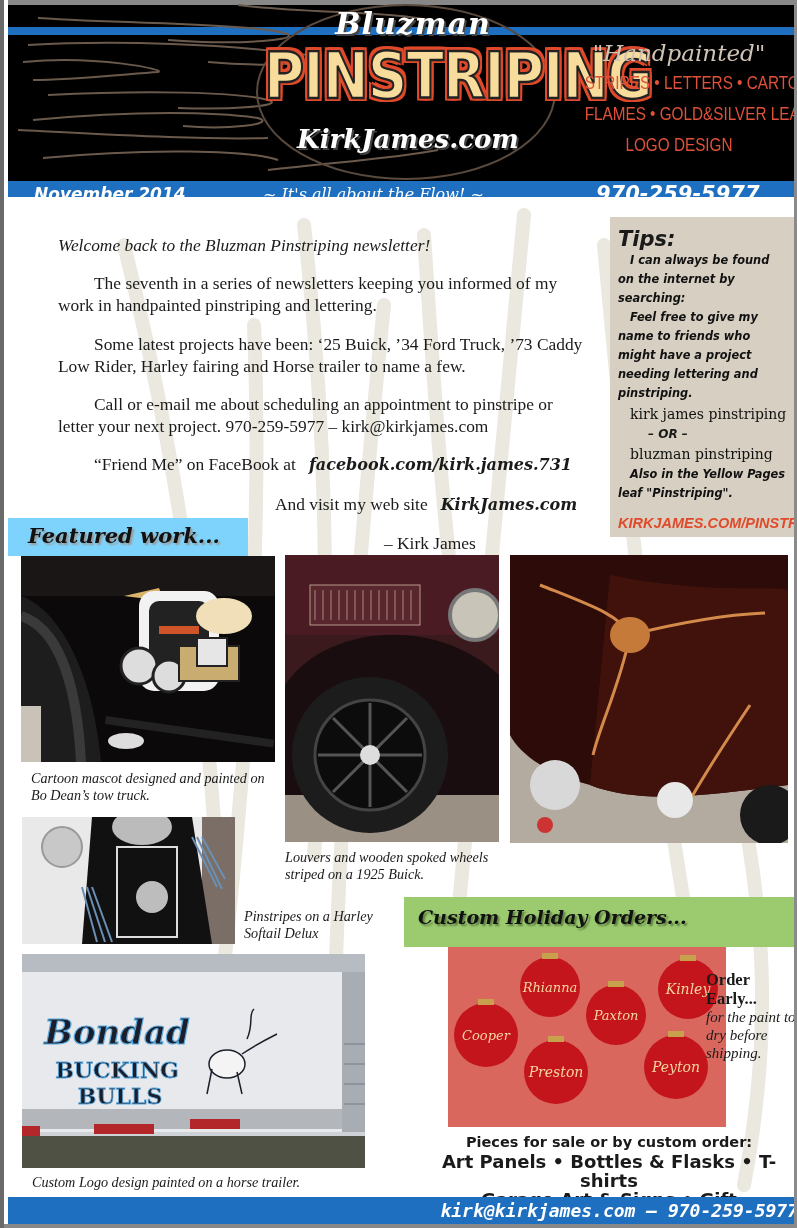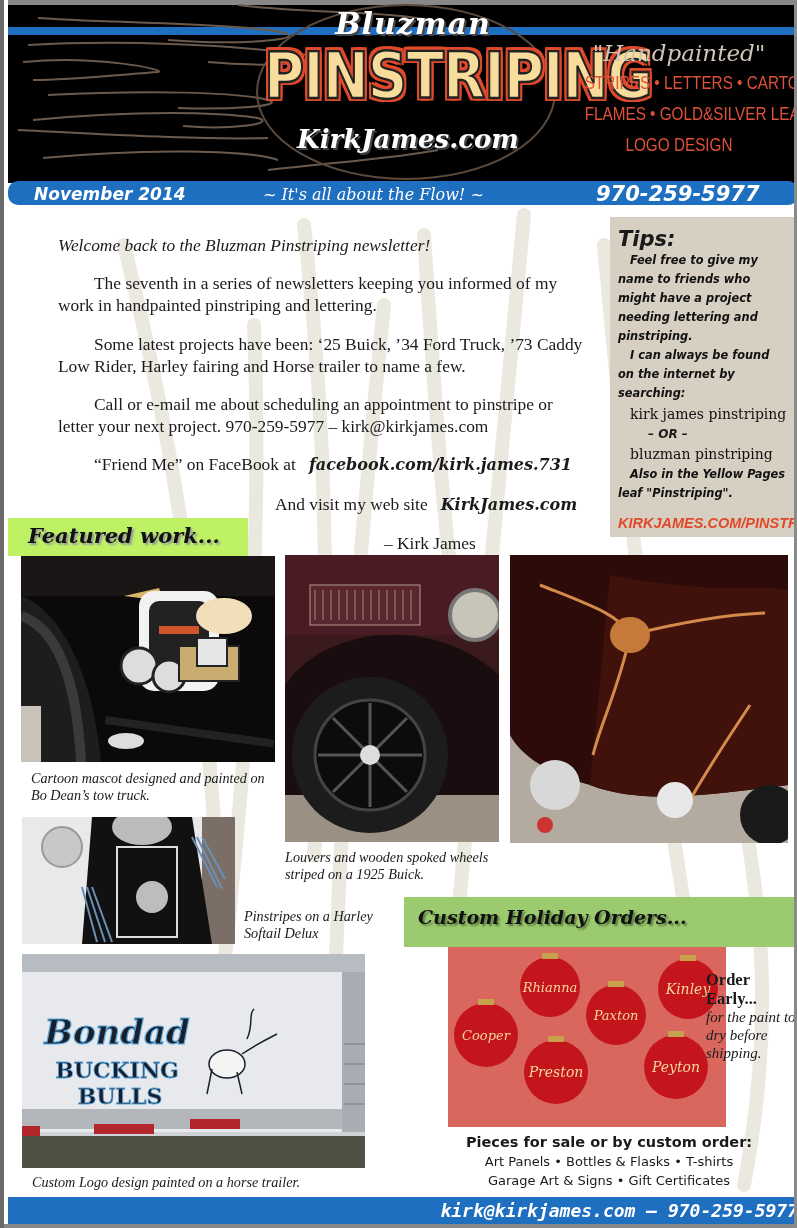--- a/index.html
+++ b/index.html
@@ -17,21 +17,21 @@
   .flames { position: absolute; left: 0; top: 0; width: 790px; height: 183px; }
   .logo-oval { position: absolute; left: 248px; top: 4px; width: 300px; height: 176px; border: 2px solid #5a4a3d; border-radius: 50%; }
   .logo-bluzman { position: absolute; left: 255px; top: 6px; width: 300px; text-align: center; font-family: "DejaVu Serif", serif; font-style: italic; font-weight: bold; font-size: 30px; color: #fff; text-shadow: 2px 2px 0 #444; letter-spacing: 1px; }
   .logo-pinstriping { position: absolute; left: 256px; top: 40px; width: 290px; height: 72px; text-align: center; font-family: "DejaVu Sans", sans-serif; font-weight: bold; font-size: 55px; line-height: 72px; color: #f7dc9c; letter-spacing: -1px; -webkit-text-stroke: 2px #222; text-shadow: 0 0 0 #e04a2a, 3px 0 0 #e04a2a, -3px 0 0 #e04a2a, 0 3px 0 #e04a2a, 0 -3px 0 #e04a2a, 3px 3px 0 #e04a2a, -3px -3px 0 #e04a2a, 3px -3px 0 #e04a2a, -3px 3px 0 #e04a2a; transform: scaleY(1.15); }
   .logo-site { position: absolute; left: 255px; top: 124px; width: 290px; text-align: center; font-family: "DejaVu Serif", serif; font-style: italic; font-weight: bold; font-size: 26px; color: #fff; text-shadow: 2px 2px 0 #444; }
   .services { position: absolute; left: 560px; top: 38px; width: 222px; text-align: center; }
   .services .hand { font-family: "DejaVu Serif", serif; font-style: italic; font-size: 23px; color: #cfc4b6; line-height: 30px; }
   .services .line { font-family: "Liberation Sans Narrow", "Liberation Sans", sans-serif; font-size: 18px; color: #e0513a; line-height: 31px; letter-spacing: 0px; transform: scaleX(0.85); white-space: nowrap; }
 
   
-  .datebar { position: absolute; left: 4px; top: 181px; width: 790px; height: 24px; background: #1f6fc0; z-index: 2; color: #fff; border-radius: 10px; }
+  .datebar { position: absolute; left: 4px; top: 181px; width: 790px; height: 16px; background: #1f6fc0; z-index: 2; color: #fff; }
   .datebar .date { position: absolute; left: 26px; top: 1px; font-family: "DejaVu Sans", sans-serif; font-style: italic; font-weight: bold; font-size: 17px; line-height: 25px; }
   .datebar .slogan { position: absolute; left: 255px; top: 1px; font-family: "DejaVu Serif", serif; font-style: italic; font-size: 16px; line-height: 25px; }
   .datebar .phone { position: absolute; left: 588px; top: 0px; font-family: "DejaVu Sans", sans-serif; font-style: italic; font-weight: bold; font-size: 21px; line-height: 27px; }
 
   
   .intro { position: absolute; left: 38px; top: 218px; width: 560px; z-index: 2; font-family: "Liberation Serif", serif; font-size: 17.4px; line-height: 22.2px; color: #1a1a1a; }
   .intro p { margin: 16px; }
   .intro .ind { text-indent: 36px; }
   .intro .welcome { font-style: italic; }
   .intro .link { font-weight: bold; font-style: italic; font-family: "DejaVu Serif", serif; font-size: 16px; }
@@ -41,37 +41,37 @@
   
   .tips { position: absolute; left: 606px; top: 217px; width: 186px; height: 320px; background: #d7d0c2; z-index: 2; padding: 10px 8px 0 8px; }
   .tips .title { font-family: "DejaVu Sans", sans-serif; font-weight: bold; font-style: italic; font-size: 21px; line-height: 24px; }
   .tips .body { font-family: "DejaVu Sans", sans-serif; font-style: italic; font-weight: bold; font-size: 11.4px; line-height: 19px; color: #111; }
   .tips .ind { text-indent: 12px; }
   .tips .search { font-family: "DejaVu Serif", serif; font-size: 14px; line-height: 22px; padding-left: 12px; color: #111; }
   .tips .or { font-family: "DejaVu Sans", sans-serif; font-weight: bold; font-style: italic; font-size: 12px; padding-left: 30px; line-height: 18px; }
   .tips .url { font-family: "Liberation Sans", sans-serif; font-weight: bold; font-style: italic; font-size: 14.5px; color: #e04a2a; margin-top: 12px; white-space: nowrap; }
 
   
-  .featured-banner { position: absolute; left: 4px; top: 518px; width: 240px; height: 38px; background: #bef264; z-index: 3; }
+  .featured-banner { position: absolute; left: 4px; top: 518px; width: 240px; height: 38px; background: #7dd3fc; z-index: 3; }
   .featured-banner span { position: absolute; left: 20px; top: 5px; font-family: "DejaVu Serif", serif; font-style: italic; font-weight: bold; font-size: 21px; color: #111; text-shadow: 2px 2px 2px #999; }
   .holiday-banner { position: absolute; left: 400px; top: 897px; width: 395px; height: 50px; background: #9ccb6f; z-index: 3; }
   .holiday-banner span { position: absolute; left: 14px; top: 9px; font-family: "DejaVu Serif", serif; font-style: italic; font-weight: bold; font-size: 19px; color: #111; text-shadow: 2px 2px 2px #5d7d40; }
 
   
   .photo { position: absolute; z-index: 2; overflow: hidden; }
   .photo svg { width: 100%; height: 100%; display: block; }
   .caption { position: absolute; z-index: 2; font-family: "Liberation Serif", serif; font-style: italic; font-size: 14.2px; line-height: 17px; color: #1a1a1a; }
 
   .order-early { position: absolute; left: 702px; top: 970px; width: 90px; z-index: 2; }
   .order-early .hd { font-family: "Liberation Serif", serif; font-weight: bold; font-size: 16.5px; line-height: 19px; }
   .order-early .bd { font-family: "Liberation Serif", serif; font-style: italic; font-size: 15px; line-height: 18px; }
 
   .pieces { position: absolute; left: 420px; top: 1132px; width: 370px; text-align: center; z-index: 2; font-family: "DejaVu Sans", sans-serif; }
   .pieces .hd { font-weight: bold; font-size: 14.5px; line-height: 20px; }
-  .pieces .ln { font-size: 13px; line-height: 19px; }
+  .pieces .ln { font-size: 18px; line-height: 19px; font-weight: bold; }
 
   .footer { position: absolute; left: 4px; top: 1197px; width: 790px; height: 27px; background: #1f6fc0; z-index: 3; text-align: right; color: #fff; font-family: "DejaVu Sans Mono", monospace; font-weight: bold; font-style: italic; font-size: 18px; line-height: 27px; }
   .footer-bottom { position: absolute; left: 0; top: 1224px; width: 797px; height: 4px; background: #888; z-index: 3; }
 </style>
 </head>
 <body>
 
 <div class="page">
 
   <svg class="watermark" viewBox="0 0 797 990">
@@ -126,22 +126,22 @@
     <p class="ind">The seventh in a series of newsletters keeping you informed of my work in handpainted pinstriping and lettering.</p>
     <p class="ind">Some latest projects have been: ‘25 Buick, ’34 Ford Truck, ’73 Caddy Low Rider, Harley fairing and Horse trailer to name a few.</p>
     <p class="ind">Call or e-mail me about scheduling an appointment to pinstripe or letter your next project. 970-259-5977 – kirk@kirkjames.com</p>
     <p class="ind"><span>“Friend Me” on FaceBook at</span>&nbsp;&nbsp; <span class="link">facebook.com/kirk.james.731</span></p>
     <p class="center-r"><span>And visit my web site</span>&nbsp;&nbsp; <span class="link">KirkJames.com</span></p>
     <p class="sig">– Kirk James</p>
   </div>
 
   <div class="tips">
     <div class="title">Tips:</div>
+    <div class="body ind">I can always be found on the internet by searching:</div>
     <div class="body ind">Feel free to give my name to friends who might have a project needing lettering and pinstriping.</div>
-    <div class="body ind">I can always be found on the internet by searching:</div>
     <div class="search">kirk james pinstriping</div>
     <div class="or">– OR –</div>
     <div class="search">bluzman pinstriping</div>
     <div class="body ind">Also in the Yellow Pages leaf "Pinstriping".</div>
     <div class="url">KIRKJAMES.COM/PINSTRIPE</div>
   </div>
 
   <div class="featured-banner">
     <span>Featured work...</span>
   </div>

